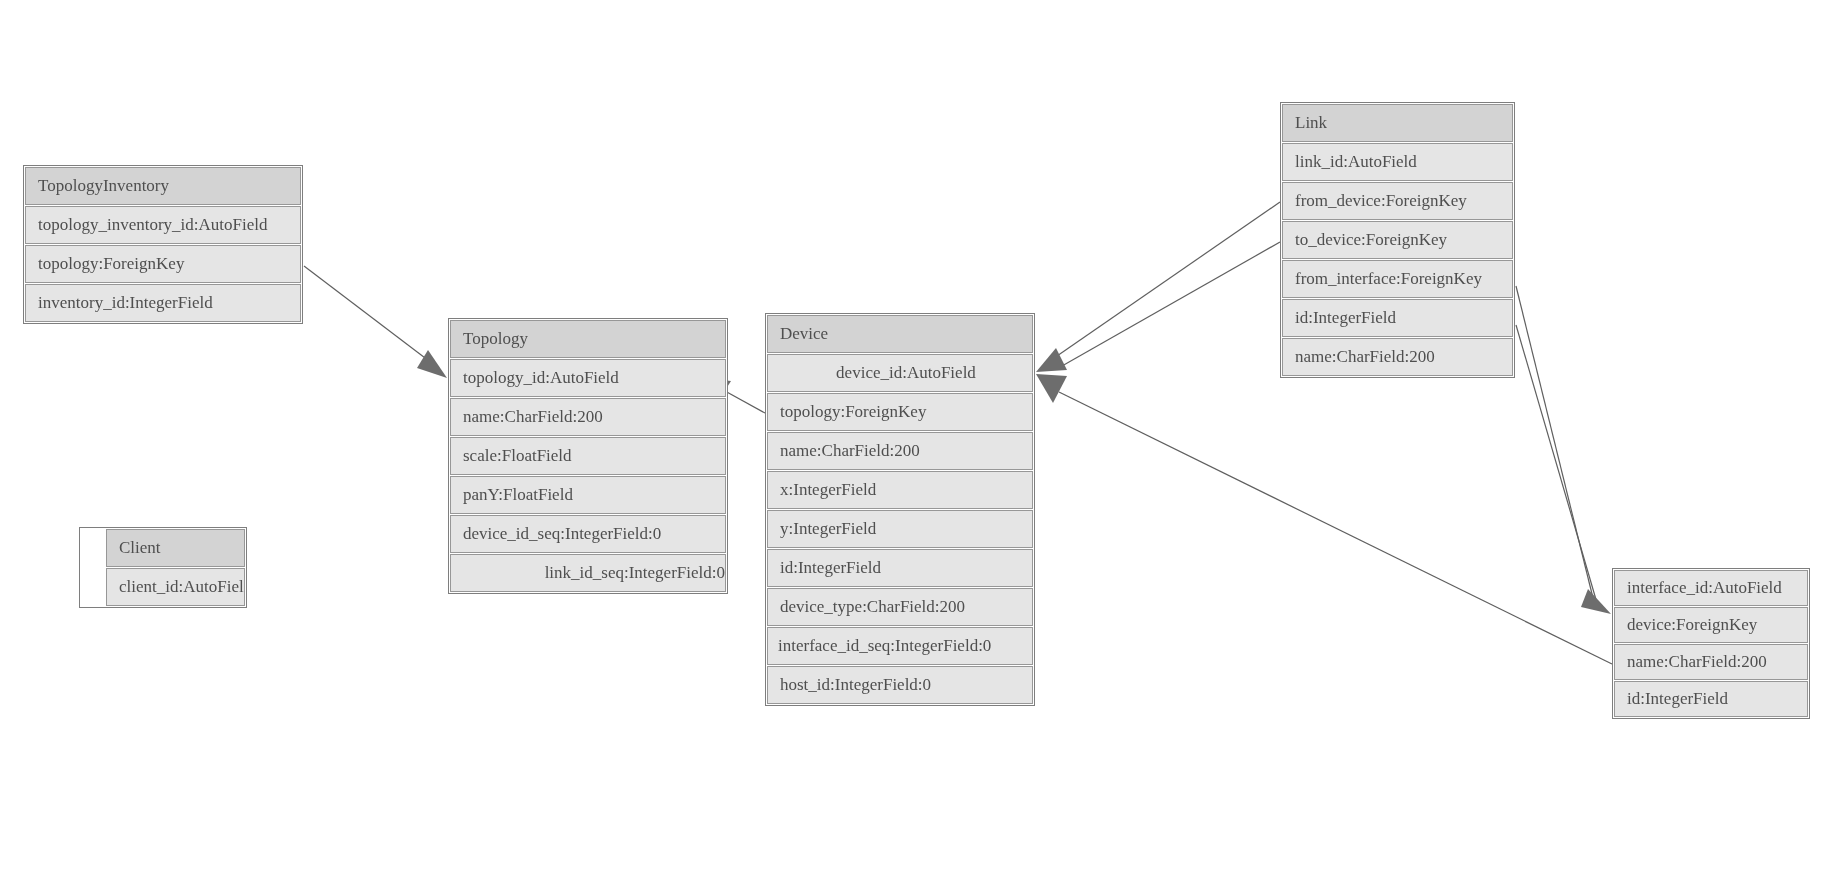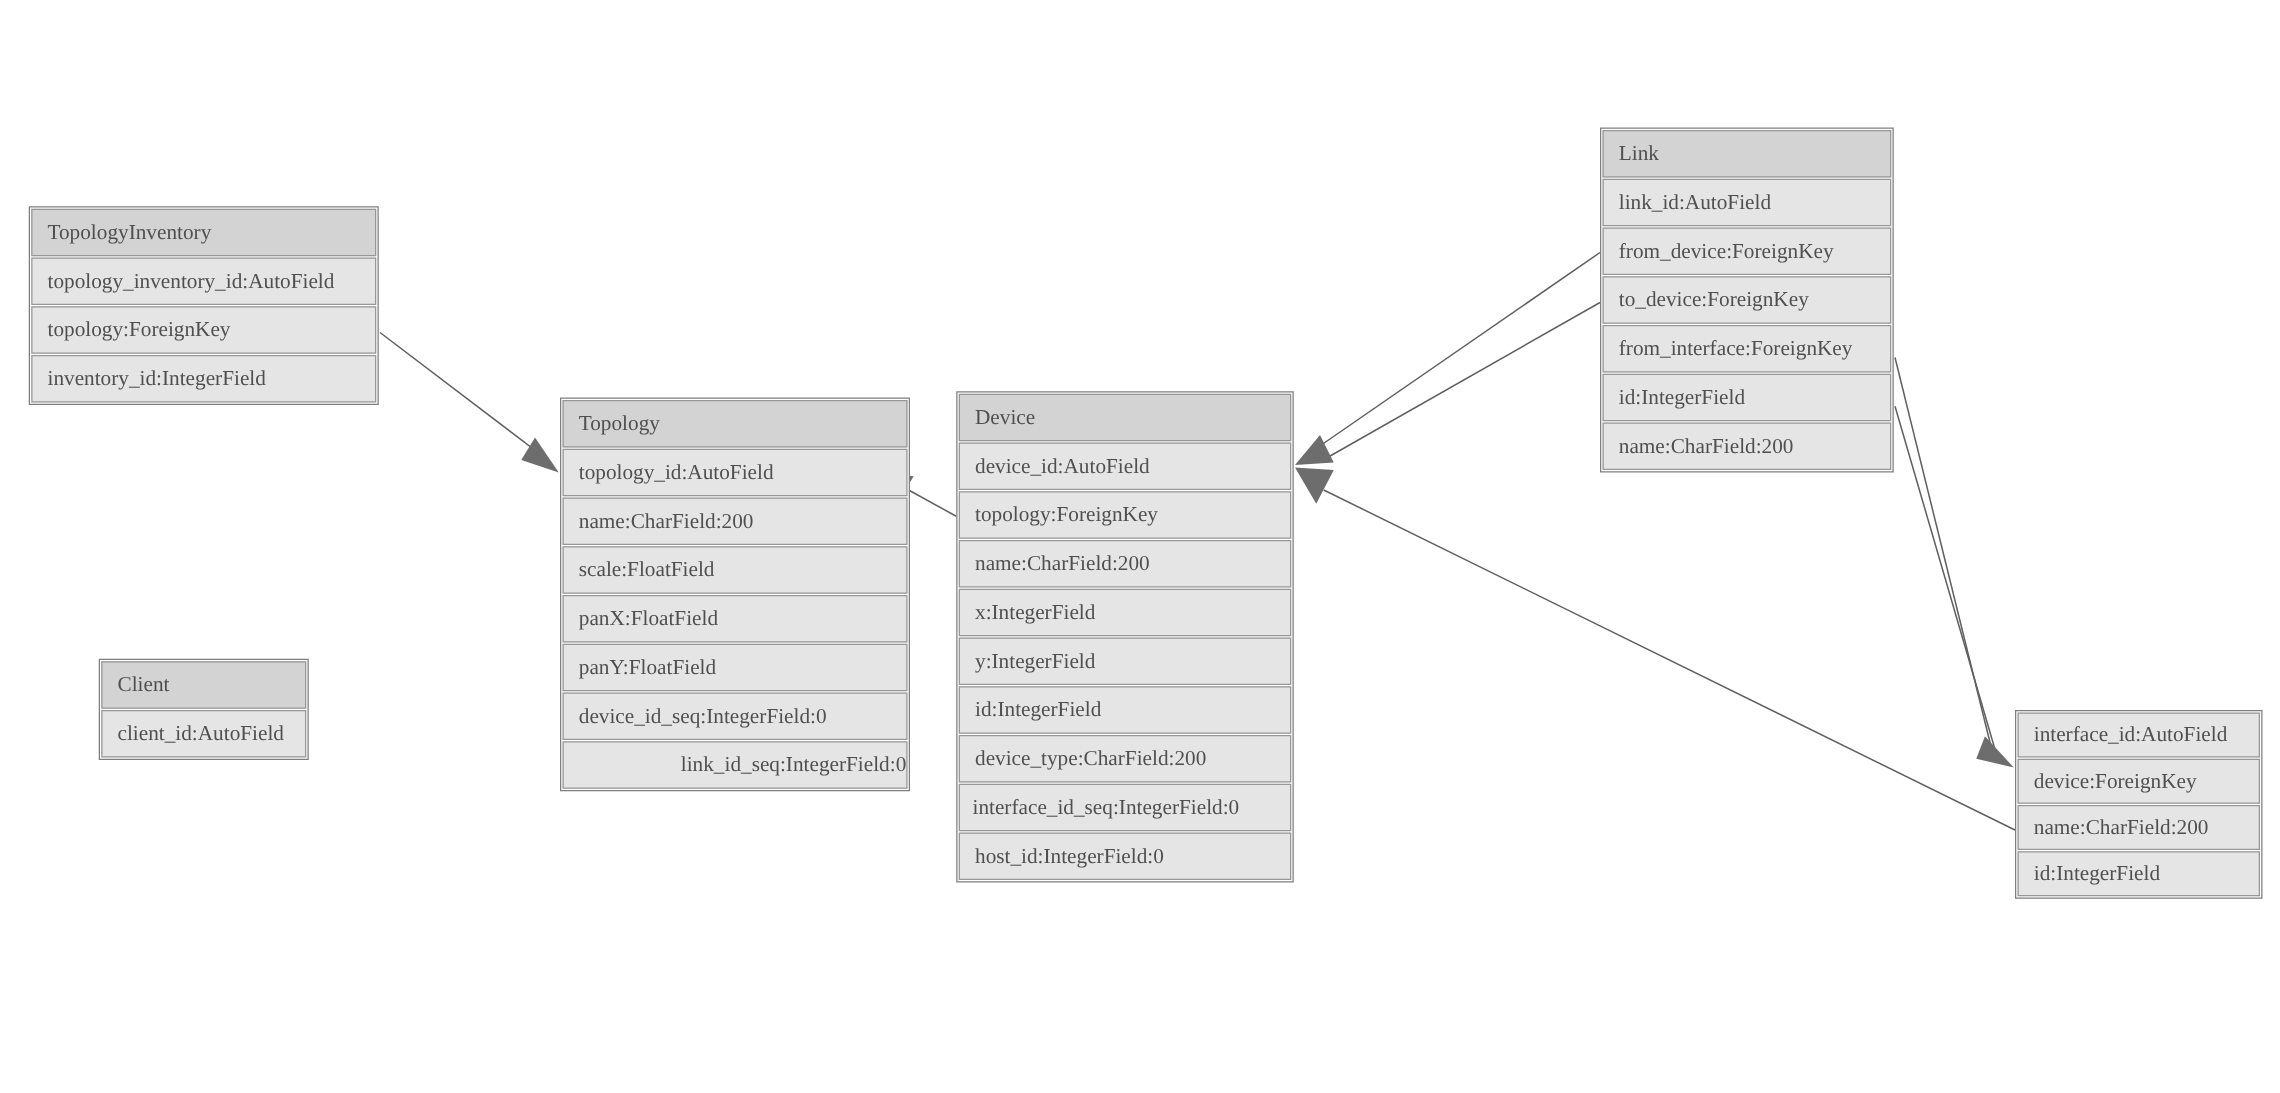--- a/index.html
+++ b/index.html
@@ -77,32 +77,31 @@
         <div class="erow header" style="height: 38px; line-height: 36px;">TopologyInventory</div>
         <div class="erow" style="height: 38px; line-height: 36px;">topology_inventory_id:AutoField</div>
         <div class="erow" style="height: 38px; line-height: 36px;">topology:ForeignKey</div>
         <div class="erow" style="height: 38px; line-height: 36px;">inventory_id:IntegerField</div>
       </div>
       <div class="entity" style="left: 448px; top: 318px; width: 280px;">
         <div class="erow header" style="height: 38px; line-height: 36px;">Topology</div>
         <div class="erow" style="height: 38px; line-height: 36px;">topology_id:AutoField</div>
         <div class="erow" style="height: 38px; line-height: 36px;">name:CharField:200</div>
         <div class="erow" style="height: 38px; line-height: 36px;">scale:FloatField</div>
-        <div class="erow" style="height: 38px; line-height: 36px;">panX:FloatField</div>
         <div class="erow" style="height: 38px; line-height: 36px;">panY:FloatField</div>
         <div class="erow" style="height: 38px; line-height: 36px;">device_id_seq:IntegerField:0</div>
         <div class="erow" style="height: 38px; line-height: 36px; text-align: right;">link_id_seq:IntegerField:0</div>
       </div>
-      <div class="entity" style="left: 79px; top: 527px; width: 168px;">
+      <div class="entity" style="left: 79px; top: 527px; width: 168px; padding-left: 25px;">
         <div class="erow header" style="height: 38px; line-height: 36px;">Client</div>
         <div class="erow" style="height: 38px; line-height: 36px;">client_id:AutoField</div>
       </div>
       <div class="entity" style="left: 765px; top: 313px; width: 270px;">
         <div class="erow header" style="height: 38px; line-height: 36px;">Device</div>
-        <div class="erow" style="height: 38px; line-height: 36px;">device_id:AutoField</div>
+        <div class="erow" style="height: 38px; line-height: 36px; text-align: center;">device_id:AutoField</div>
         <div class="erow" style="height: 38px; line-height: 36px;">topology:ForeignKey</div>
         <div class="erow" style="height: 38px; line-height: 36px;">name:CharField:200</div>
         <div class="erow" style="height: 38px; line-height: 36px;">x:IntegerField</div>
         <div class="erow" style="height: 38px; line-height: 36px;">y:IntegerField</div>
         <div class="erow" style="height: 38px; line-height: 36px;">id:IntegerField</div>
         <div class="erow" style="height: 38px; line-height: 36px;">device_type:CharField:200</div>
         <div class="erow" style="height: 38px; line-height: 36px; padding-left: 10px;">interface_id_seq:IntegerField:0</div>
         <div class="erow" style="height: 38px; line-height: 36px;">host_id:IntegerField:0</div>
       </div>
       <div class="entity" style="left: 1280px; top: 102px; width: 235px;">

